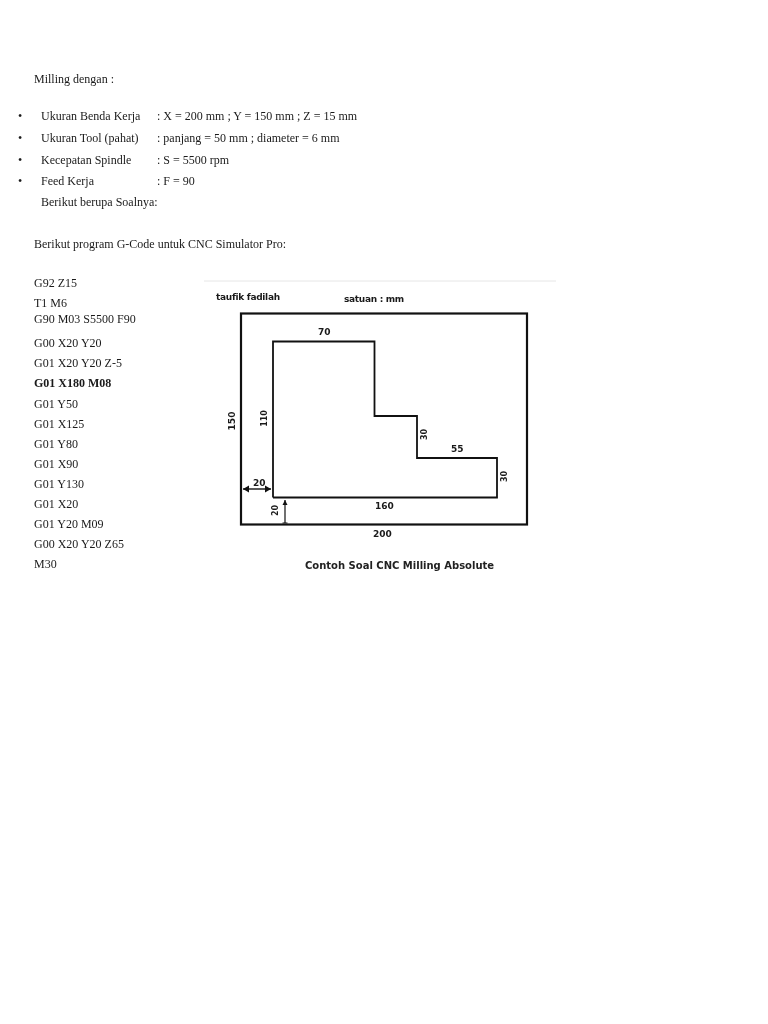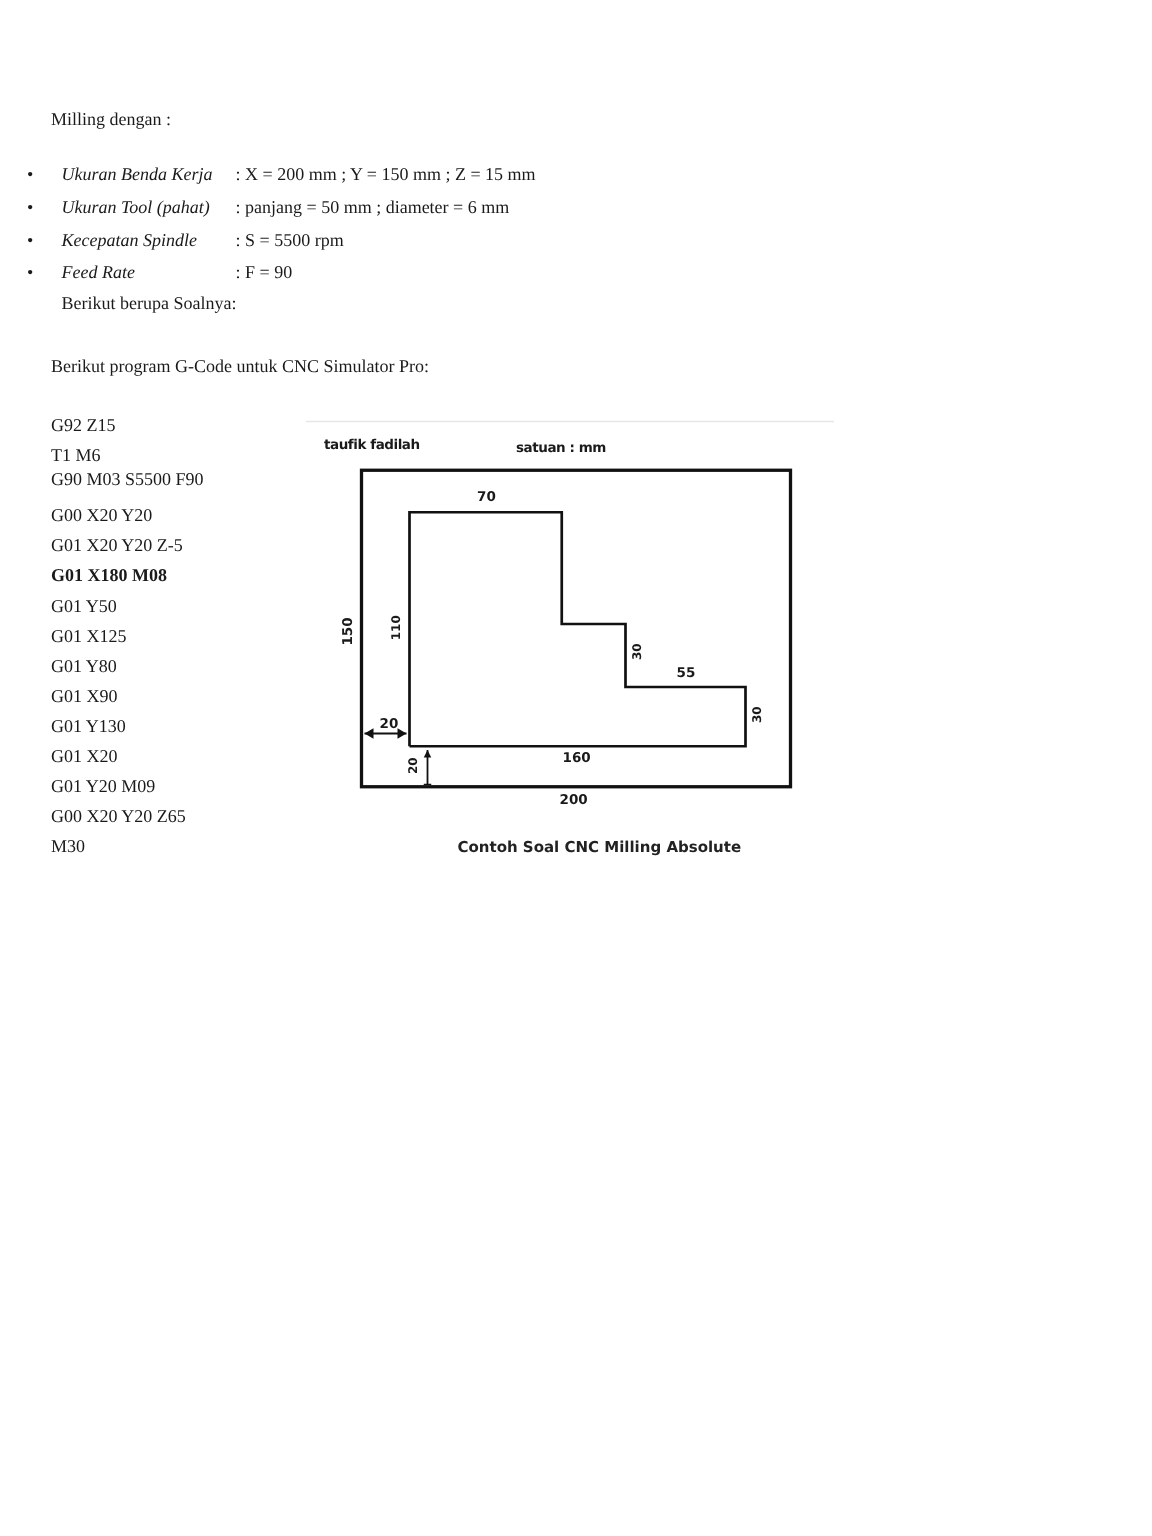--- a/index.html
+++ b/index.html
@@ -2,21 +2,21 @@
 <html><head>
 <meta charset="utf-8">
 <style>
   html, body { margin:0; padding:0; background:#ffffff; }
   body { width:768px; height:1024px; position:relative; overflow:hidden;
          font-family:"Liberation Serif", serif; color:#1a1a1a; font-size:12px; }
   .abs { position:absolute; white-space:nowrap; }
   .para { left:34px; top:69px; width:666px; line-height:21px; text-align:justify; white-space:normal; }
   .para .line1 { display:block; text-align-last:justify; }
   .bullet-dot { position:absolute; left:18px; font-size:12px; }
-  .bullet-label { position:absolute; left:41px;font-style:italic; }
+  .bullet-label { position:absolute; left:41px; }
   .bullet-value { position:absolute; left:157px; }
   .code-line { position:absolute; left:34px; }
   .fig-font { font-family:"DejaVu Sans", sans-serif; font-weight:bold; }
   .caption { font-family:"DejaVu Sans", sans-serif; font-size:10px; font-weight:bold; color:#222; }
 </style>
 </head>
 <body>
 
 <div class="abs para">
   <span>Milling dengan :</span>
@@ -33,21 +33,21 @@
     <span class="bullet-label">Ukuran Tool (pahat)</span>
     <span class="bullet-value">: panjang = 50 mm ; diameter = 6 mm</span>
   </div>
   <div class="abs" style="left:0;top:153px;width:768px;">
     <span class="bullet-dot">•</span>
     <span class="bullet-label">Kecepatan Spindle</span>
     <span class="bullet-value">: S = 5500 rpm</span>
   </div>
   <div class="abs" style="left:0;top:174px;width:768px;">
     <span class="bullet-dot">•</span>
-    <span class="bullet-label">Feed Rate</span>
+    <span class="bullet-label">Feed Kerja</span>
     <span class="bullet-value">: F = 90</span>
   </div>
 </div>
 
 <div class="abs" style="left:41px;top:195px;">Berikut berupa Soalnya:</div>
 
 <div class="abs" style="left:34px;top:237px;">Berikut program G-Code untuk CNC Simulator Pro:</div>
 
 <div>
   <div class="code-line" style="top:276px;">G92 Z15</div>

